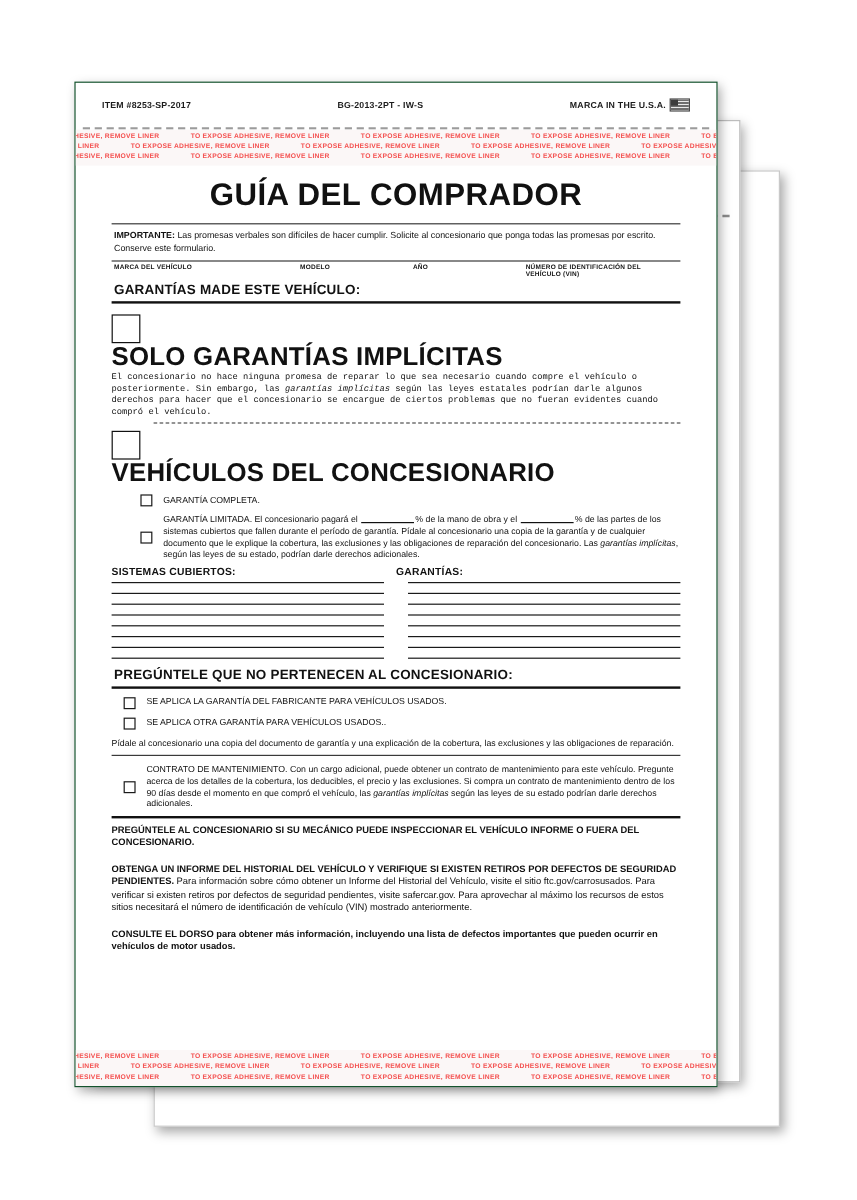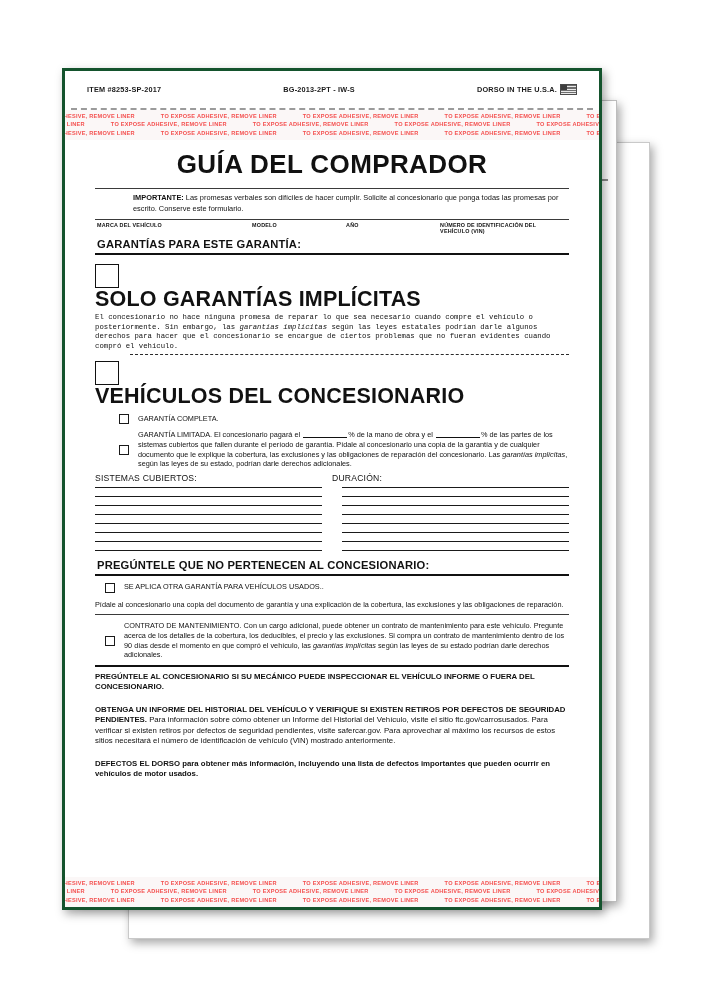--- a/index.html
+++ b/index.html
@@ -28,21 +28,21 @@
 
   
   .sheet-mid{
     left:75px;top:100px;width:540px;height:800px;
     border:1px solid #bdbdbd;
   }
 
   
   .sheet-front{
     left:62px;top:68px;width:534px;height:836px;
-    border:3px solid #14532d;
+    border:1px solid #14532d;
     overflow:hidden;
   }
 
   
   .mid-frag{position:absolute;color:#1a1a1a;font-size:6px;white-space:nowrap;}
   .mid-rule{position:absolute;background:#111;}
   .mid-thin{position:absolute;background:#9a9a9a;height:1px;}
   .mid-dash{
     position:absolute;height:0;border-top:2px dashed #8c8c8c;
   }
@@ -105,21 +105,20 @@
     letter-spacing:.4px;
     margin:9px 0 8px 0;
   }
 
   .rule-thin{border-top:1px solid #3a3a3a;}
   .rule-thick{border-top:2.6px solid #111;}
 
   .important{
     font-size:7.4px;line-height:10.4px;
     padding:4px 2px 5px 2px;
-    margin-left:36px;
   }
   .important b{font-weight:bold;}
 
   .vin-row{
     display:flex;
     font-size:5.4px;font-weight:bold;letter-spacing:.2px;
     padding:2px 2px 1px 2px;
   }
   .vin-row .c1{width:33%;}
   .vin-row .c2{width:20%;}
@@ -157,21 +156,21 @@
   .row-txt i{font-style:italic;}
 
   .indent-l{margin-left:24px;}
 
   .fill{
     display:inline-block;border-bottom:1.2px solid #111;
     width:44px;height:7px;vertical-align:-1px;margin:0 1px;
   }
 
   .two-col-head{
-    display:flex;font-size:8.6px;font-weight:normal;letter-spacing:.2px;
+    display:flex;font-size:8.6px;font-weight:bold;letter-spacing:.2px;
     margin-top:4px;
     align-items:flex-end;
   }
   .two-col-head .a{width:50%;}
   .two-col-head .b{width:50%;}
 
   .lines-wrap{display:flex;gap:20px;margin-top:4px;}
   .lines-col{flex:1;}
   .wline{border-top:1.3px solid #1a1a1a;margin-bottom:8px;}
 
@@ -216,21 +215,21 @@
     <div class="mid-rule" style="left:8px;top:752px;width:36px;height:2.5px;"></div>
     <div class="mid-frag" style="left:8px;top:767px;">n)</div>
   </div>
 
   <div class="sheet sheet-front">
 
     <div class="topbar">
       <div class="item">ITEM #8253-SP-2017</div>
       <div class="mid">BG-2013-2PT - IW-S</div>
       <div class="usa">
-        <span>DORSO IN THE U.S.A.</span>
+        <span>MARCA IN THE U.S.A.</span>
         <span class="flag"></span>
       </div>
     </div>
 
     <div class="perf"></div>
 
     <div class="liner">
       <div class="lrow r1">
         <span>TO EXPOSE ADHESIVE, REMOVE LINER</span><span>TO EXPOSE ADHESIVE, REMOVE LINER</span><span>TO EXPOSE ADHESIVE, REMOVE LINER</span><span>TO EXPOSE ADHESIVE, REMOVE LINER</span><span>TO EXPOSE ADHESIVE, REMOVE LINER</span>
       </div>
@@ -252,21 +251,21 @@
       </div>
       <div class="rule-thin"></div>
 
       <div class="vin-row">
         <div class="c1">MARCA DEL VEHÍCULO</div>
         <div class="c2">MODELO</div>
         <div class="c3">AÑO</div>
         <div class="c4">NÚMERO DE IDENTIFICACIÓN DEL VEHÍCULO (VIN)</div>
       </div>
 
-      <div class="sec-head">GARANTÍAS PARA ESTE GARANTÍA:</div>
+      <div class="sec-head">GARANTÍAS MADE ESTE VEHÍCULO:</div>
       <div class="rule-thick"></div>
 
       <div class="wblock">
         <div class="cbox-lg"></div>
         <div style="flex:1;">
           <div class="wtitle">SOLO GARANTÍAS IMPLÍCITAS</div>
           <div class="wtext"><span>El concesionario no hace ninguna promesa de reparar lo que sea necesario cuando compre el vehículo o posteriormente. Sin embargo, las </span><i>garantías implícitas</i><span> según las leyes estatales podrían darle algunos derechos para hacer que el concesionario se encargue de ciertos problemas que no fueran evidentes cuando compró el vehículo.</span></div>
         </div>
       </div>
 
@@ -286,21 +285,21 @@
         </div>
 
         <div class="row">
           <div class="cbox-sm"></div>
           <div class="row-txt"><span>GARANTÍA LIMITADA. El concesionario pagará el </span><span class="fill"></span><span>% de la mano de obra y el </span><span class="fill"></span><span>% de las partes de los sistemas cubiertos que fallen durante el período de garantía. Pídale al concesionario una copia de la garantía y de cualquier documento que le explique la cobertura, las exclusiones y las obligaciones de reparación del concesionario. Las </span><i>garantías implícitas</i><span>, según las leyes de su estado, podrían darle derechos adicionales.</span></div>
         </div>
       </div>
 
       <div class="two-col-head">
         <div class="a">SISTEMAS CUBIERTOS:</div>
-        <div class="b">DURACIÓN:</div>
+        <div class="b">GARANTÍAS:</div>
       </div>
 
       <div class="lines-wrap">
         <div class="lines-col">
           <div class="wline"></div>
           <div class="wline"></div>
           <div class="wline"></div>
           <div class="wline"></div>
           <div class="wline"></div>
           <div class="wline"></div>
@@ -318,20 +317,24 @@
           <div class="wline"></div>
         </div>
       </div>
 
       <div class="sec-head" style="padding-top:0;">PREGÚNTELE QUE NO PERTENECEN AL CONCESIONARIO:</div>
       <div class="rule-thick"></div>
 
       <div class="indent-l" style="margin-left:10px;">
         <div class="row">
           <div class="cbox-sm"></div>
+          <div class="row-txt">SE APLICA LA GARANTÍA DEL FABRICANTE PARA VEHÍCULOS USADOS.</div>
+        </div>
+        <div class="row">
+          <div class="cbox-sm"></div>
           <div class="row-txt">SE APLICA OTRA GARANTÍA PARA VEHÍCULOS USADOS..</div>
         </div>
       </div>
 
       <div class="note">Pídale al concesionario una copia del documento de garantía y una explicación de la cobertura, las exclusiones y las obligaciones de reparación.</div>
 
       <div class="gap-s"></div>
       <div class="rule-thin"></div>
 
       <div class="indent-l" style="margin-left:10px;">
@@ -345,21 +348,21 @@
       <div class="rule-thick"></div>
 
       <div class="emph">PREGÚNTELE AL CONCESIONARIO SI SU MECÁNICO PUEDE INSPECCIONAR EL VEHÍCULO INFORME O FUERA DEL CONCESIONARIO.</div>
 
       <div class="gap-m"></div>
 
       <div class="emph"><span>OBTENGA UN INFORME DEL HISTORIAL DEL VEHÍCULO Y VERIFIQUE SI EXISTEN RETIROS POR DEFECTOS DE SEGURIDAD PENDIENTES.</span><span class="reg"> Para información sobre cómo obtener un Informe del Historial del Vehículo, visite el sitio ftc.gov/carrosusados. Para verificar si existen retiros por defectos de seguridad pendientes, visite safercar.gov. Para aprovechar al máximo los recursos de estos sitios necesitará el número de identificación de vehículo (VIN) mostrado anteriormente.</span></div>
 
       <div class="gap-m"></div>
 
-      <div class="emph"><span>DEFECTOS EL DORSO</span><span> para obtener más información, incluyendo una lista de defectos importantes que pueden ocurrir en vehículos de motor usados.</span></div>
+      <div class="emph"><span>CONSULTE EL DORSO</span><span> para obtener más información, incluyendo una lista de defectos importantes que pueden ocurrir en vehículos de motor usados.</span></div>
 
       <div class="gap-s"></div>
     </div>
 
     <div class="liner bottom-liner">
       <div class="lrow r1">
         <span>TO EXPOSE ADHESIVE, REMOVE LINER</span><span>TO EXPOSE ADHESIVE, REMOVE LINER</span><span>TO EXPOSE ADHESIVE, REMOVE LINER</span><span>TO EXPOSE ADHESIVE, REMOVE LINER</span><span>TO EXPOSE ADHESIVE, REMOVE LINER</span>
       </div>
       <div class="lrow r2">
         <span>TO EXPOSE ADHESIVE, REMOVE LINER</span><span>TO EXPOSE ADHESIVE, REMOVE LINER</span><span>TO EXPOSE ADHESIVE, REMOVE LINER</span><span>TO EXPOSE ADHESIVE, REMOVE LINER</span><span>TO EXPOSE ADHESIVE, REMOVE LINER</span>

